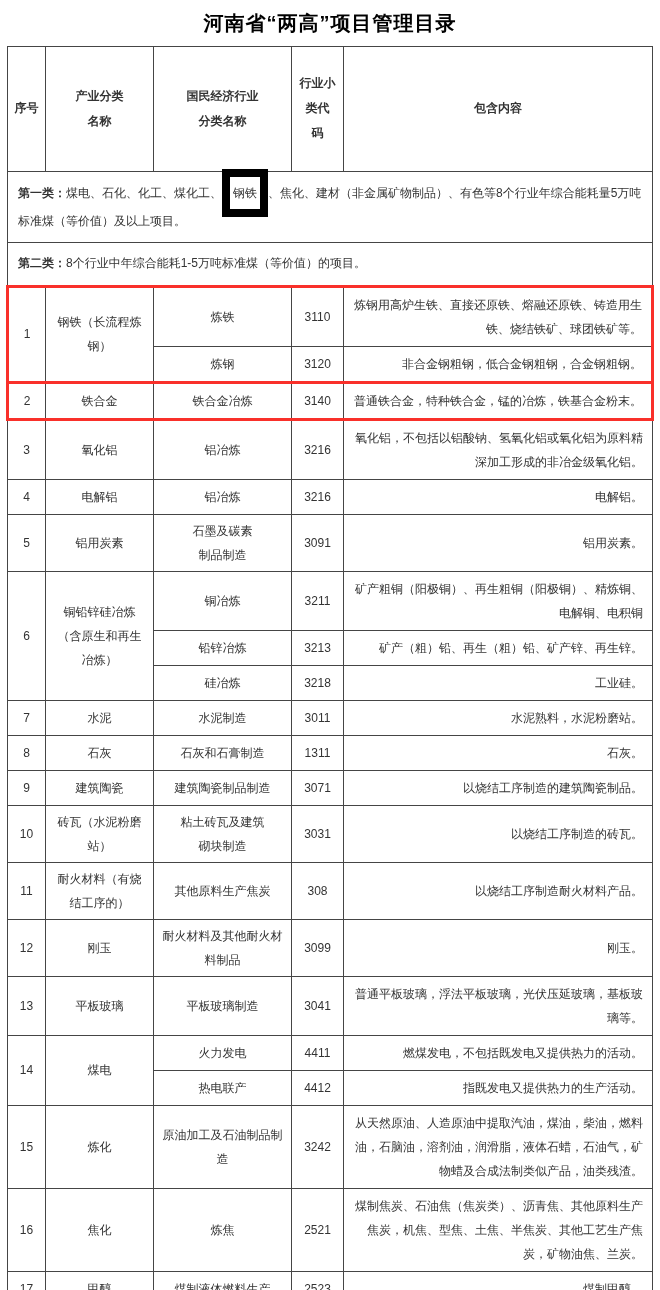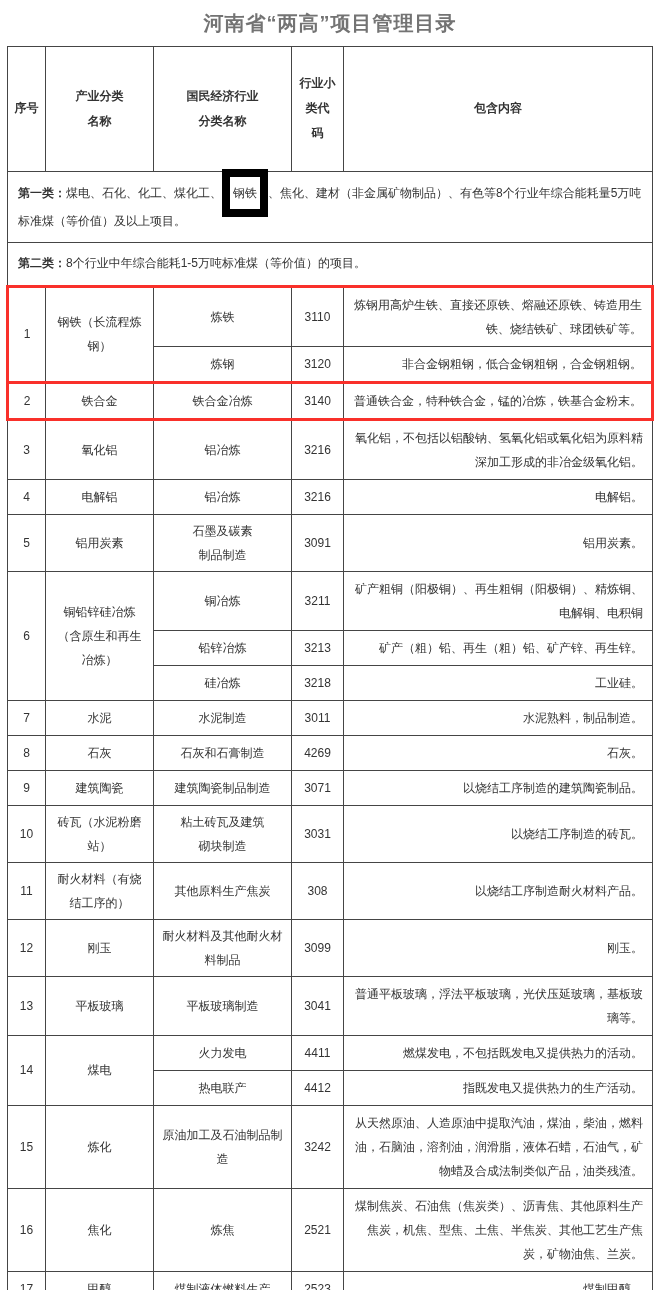--- a/index.html
+++ b/index.html
@@ -1,17 +1,17 @@
 <!DOCTYPE html>
 <html><head>
 <meta charset="utf-8">
 <style>
   html,body{margin:0;padding:0;background:#ffffff;}
   body{width:660px;font-family:"Liberation Sans","DejaVu Sans",sans-serif;color:#333;}
-  .page-title{font-size:20px;font-weight:bold;color:#737373;text-align:center;margin:10px auto 9px;letter-spacing:1px;}
+  .page-title{font-size:20px;font-weight:bold;color:#000000;text-align:center;margin:10px auto 9px;letter-spacing:1px;}
   table.catalog{border-collapse:collapse;table-layout:fixed;width:645px;margin:0 auto 6px;font-size:12px;}
   col.c-no{width:38px;} col.c-ind{width:108px;} col.c-sec{width:138px;} col.c-code{width:52px;} col.c-cont{width:309px;}
   th,td{border:1px solid #454545;vertical-align:middle;padding:4px 6px;line-height:2.0;word-break:break-all;}
   th{font-weight:bold;text-align:center;white-space:pre-line;line-height:2.1;padding:24px 2px;}
   td.c{text-align:center;}
   td.l{text-align:right;padding:5px 9px;}
   td.cat{text-align:left;padding:7px 10px;line-height:2.3;}
   .pre{white-space:pre-line;}
   .b{font-weight:bold;}
   .u{}
@@ -119,27 +119,27 @@
     <tr>
       <td class="c">硅冶炼</td>
       <td class="c">3218</td>
       <td class="l"><span class="u">工业硅。</span></td>
     </tr>
     <tr>
       <td class="c">7</td>
       <td class="c">水泥</td>
       <td class="c">水泥制造</td>
       <td class="c">3011</td>
-      <td class="l">水泥熟料，制品制造。</td>
+      <td class="l">水泥熟料，水泥粉磨站。</td>
     </tr>
     <tr>
       <td class="c">8</td>
       <td class="c">石灰</td>
       <td class="c">石灰和石膏制造</td>
-      <td class="c">4269</td>
+      <td class="c">1311</td>
       <td class="l">石灰。</td>
     </tr>
     <tr>
       <td class="c">9</td>
       <td class="c">建筑陶瓷</td>
       <td class="c">建筑陶瓷制品制造</td>
       <td class="c">3071</td>
       <td class="l">以烧结工序制造的建筑陶瓷制品。</td>
     </tr>
     <tr>

